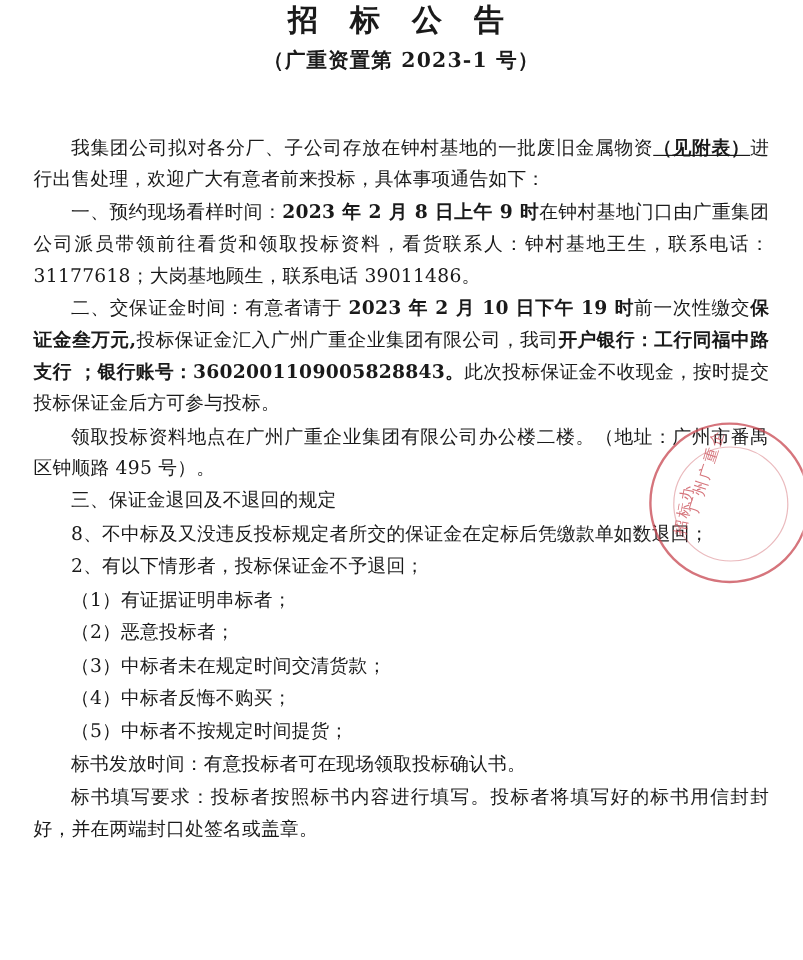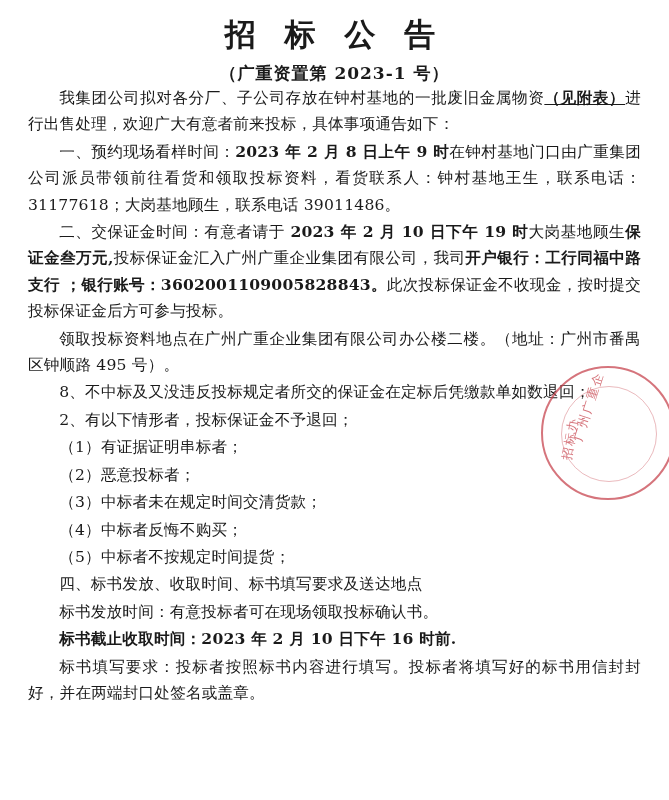--- a/index.html
+++ b/index.html
@@ -17,35 +17,36 @@
   }
   .page {
     position: relative;
     width: 669px;
     height: 800px;
     padding: 0;
     box-sizing: border-box;
   }
   .doc-title {
     text-align: center;
-    font-size: 31px;
+    font-size: 25px;
     font-weight: bold;
     letter-spacing: 9px;
-    margin-top: 14px;
+    margin-top: 0;
     margin-bottom: 6px;
     font-family: "DejaVu Serif", "Liberation Serif", serif;
   }
   .doc-subtitle {
     text-align: center;
     font-size: 17px;
     font-weight: bold;
     letter-spacing: 1px;
   }
   .body-wrap {
     padding: 0 28px 0 28px;
+    margin-top: 48px;
   }
   p.para {
     margin: 0 0 1px 0;
     font-size: 15.6px;
     line-height: 26.4px;
     text-align: justify;
     text-justify: inter-ideograph;
     letter-spacing: 0.2px;
   }
   p.indent2 {
@@ -101,32 +102,31 @@
 <body>
 
 <div class="page">
 
   <div class="doc-title">招 标 公 告</div>
   <div class="doc-subtitle">（广重资置第 2023-1 号）</div>
 
   <div class="body-wrap" id="body-wrap">
       <p class="para indent2"><span>我集团公司拟对各分厂、子公司存放在钟村基地的一批废旧金属物资</span><span class="b u">（见附表）</span><span>进行出售处理，欢迎广大有意者前来投标，具体事项通告如下：</span></p>
       <p class="para indent2"><span>一、预约现场看样时间：</span><span class="b">2023 年 2 月 8 日上午 9 时</span><span>在钟村基地门口由广重集团公司派员带领前往看货和领取投标资料，看货联系人：钟村基地王生，联系电话：31177618；大岗基地顾生，联系电话 39011486。</span></p>
-      <p class="para indent2"><span>二、交保证金时间：有意者请于 </span><span class="b">2023 年 2 月 10 日下午 19 时</span><span>大岗基地顾生</span><span class="b">保证金叁万元,</span><span>投标保证金汇入广州广重企业集团有限公司，我司</span><span class="b">开户银行：工行同福中路支行 ；银行账号：3602001109005828843。</span><span>此次投标保证金不收现金，按时提交投标保证金后方可参与投标。</span></p>
+      <p class="para indent2"><span>二、交保证金时间：有意者请于 </span><span class="b">2023 年 2 月 10 日下午 19 时</span><span>前一次性缴交</span><span class="b">保证金叁万元,</span><span>投标保证金汇入广州广重企业集团有限公司，我司</span><span class="b">开户银行：工行同福中路支行 ；银行账号：3602001109005828843。</span><span>此次投标保证金不收现金，按时提交投标保证金后方可参与投标。</span></p>
       <p class="para indent2"><span>领取投标资料地点在广州广重企业集团有限公司办公楼二楼。（地址：广州市番禺区钟顺路 495 号）。</span></p>
+      <p class="para indent2"><span>三、保证金退回及不退回的规定</span></p>
       <p class="para indent2"><span>8、不中标及又没违反投标规定者所交的保证金在定标后凭缴款单如数退回；</span></p>
       <p class="para indent2"><span>2、有以下情形者，投标保证金不予退回；</span></p>
       <p class="para indent2"><span>（1）有证据证明串标者；</span></p>
       <p class="para indent2"><span>（2）恶意投标者；</span></p>
       <p class="para indent2"><span>（3）中标者未在规定时间交清货款；</span></p>
       <p class="para indent2"><span>（4）中标者反悔不购买；</span></p>
       <p class="para indent2"><span>（5）中标者不按规定时间提货；</span></p>
-      <p class="para indent2"><span>四、标书发放、收取时间、标书填写要求及送达地点</span></p>
       <p class="para indent2"><span>标书发放时间：有意投标者可在现场领取投标确认书。</span></p>
-      <p class="para indent2"><span class="b">标书截止收取时间：2023 年 2 月 10 日下午 16 时前.</span></p>
       <p class="para indent2"><span>标书填写要求：投标者按照标书内容进行填写。投标者将填写好的标书用信封封好，并在两端封口处签名或盖章。</span></p>
     </div>
 
   <div class="stamp">
     <div class="stamp-inner"></div>
     <div class="stamp-text t1">广州广重企</div>
     <div class="stamp-text t2">招标办</div>
   </div>
 
 </div>

